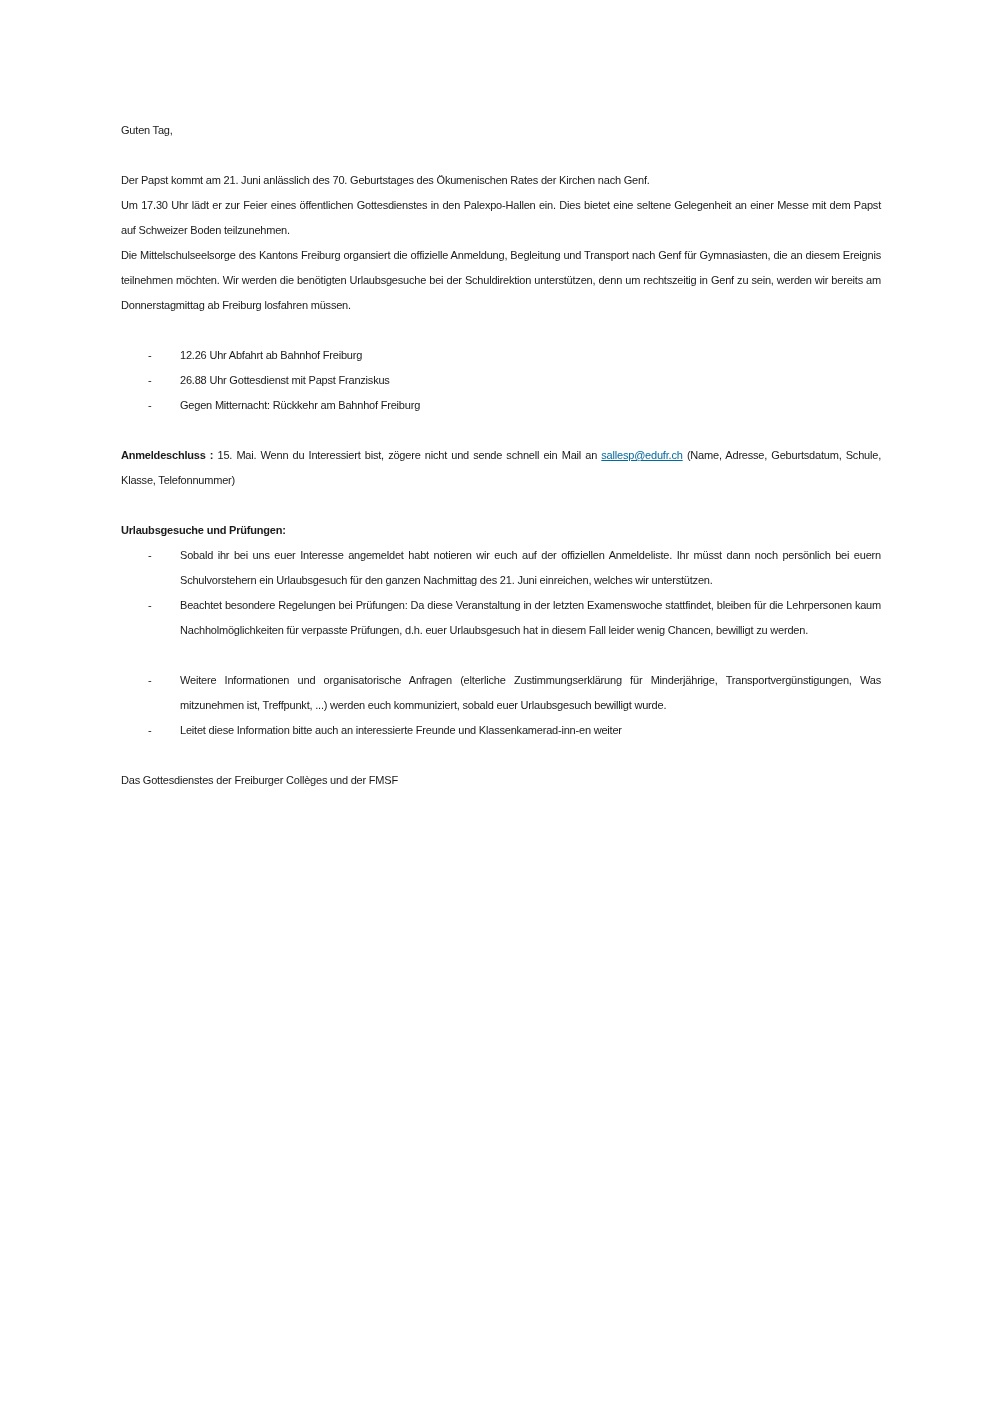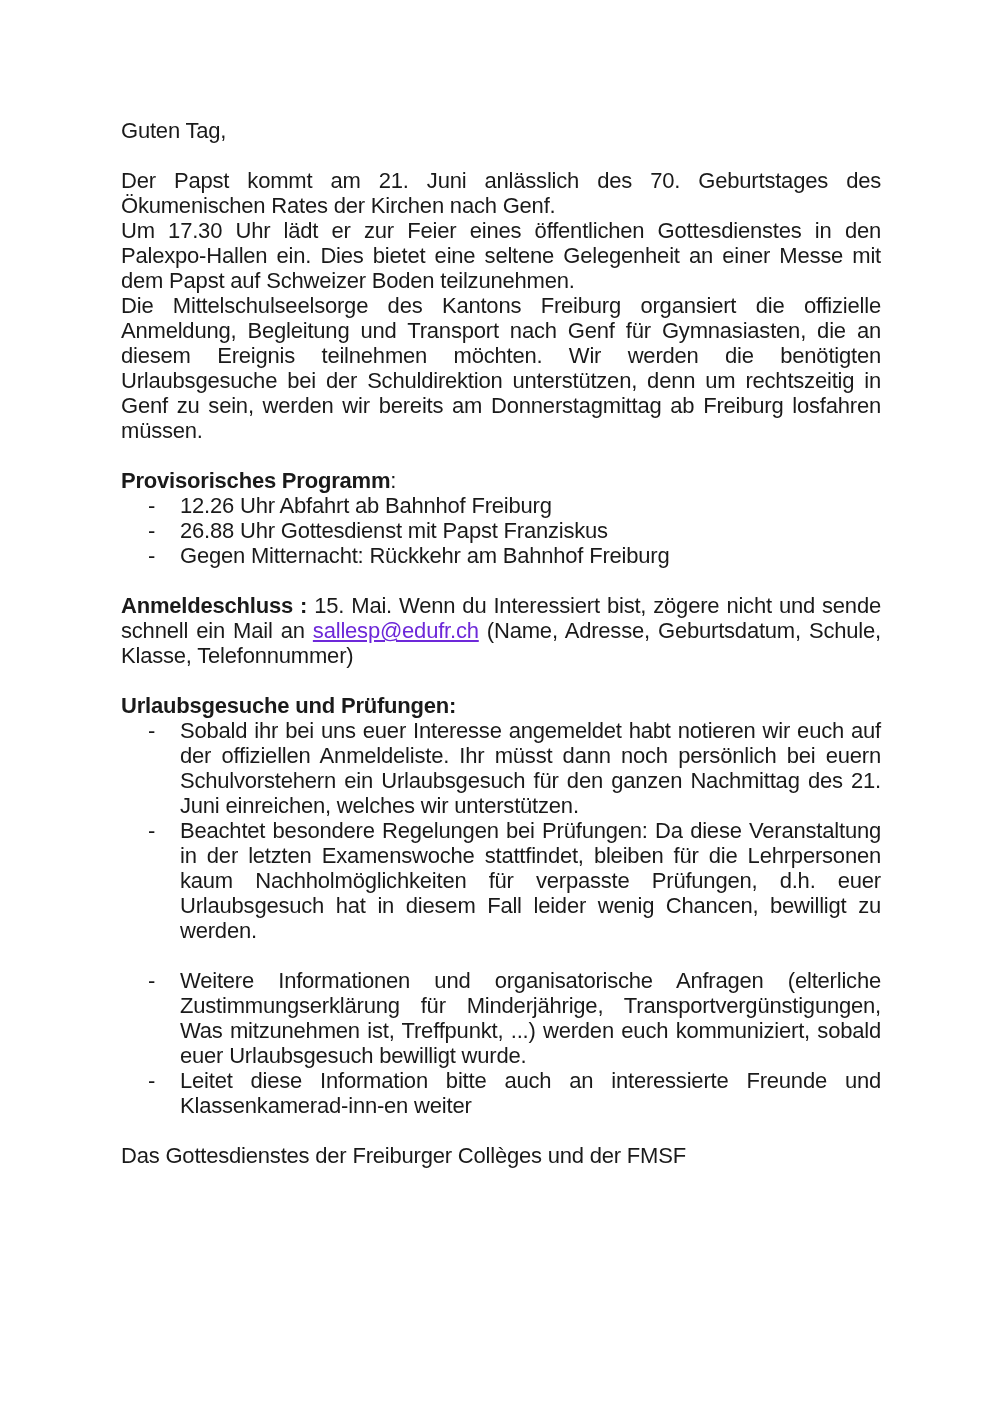--- a/index.html
+++ b/index.html
@@ -3,53 +3,50 @@
 <meta charset="utf-8">
 <style>
   html, body { margin: 0; padding: 0; background: #ffffff; }
   body { width: 999px; height: 1415px; overflow: hidden; }
   .page {
     box-sizing: border-box;
     width: 999px;
     height: 1415px;
     padding: 118px 118px 40px 121px;
     font-family: "Liberation Sans", "DejaVu Sans", sans-serif;
-    font-size: 22px;
+    font-size: 11px;
     line-height: 25px;
     letter-spacing: -0.2px;
     color: #1a1a1a;
     background: #ffffff;
   }
   .para { margin: 0; text-align: justify; }
   .noj  { text-align: left; }
   .block { margin-top: 25px; }
   .bold { font-weight: 700; }
   .bullet-list { margin: 0; }
   .bullet-item { display: flex; margin-left: 27px; }
   .dash { flex: 0 0 32px; width: 32px; }
   .bullet-text { flex: 1; text-align: justify; margin: 0; }
-  a.email { color: #6d28d9; text-decoration: underline; cursor: pointer; }
+  a.email { color: #0369a1; text-decoration: underline; cursor: pointer; }
 </style>
 </head>
 <body>
 
 <div class="page">
 
   <p class="para noj">Guten Tag,</p>
 
   <div class="block">
     <p class="para">Der Papst kommt am 21. Juni anlässlich des 70. Geburtstages des Ökumenischen Rates der Kirchen nach Genf.</p>
     <p class="para">Um 17.30 Uhr lädt er zur Feier eines öffentlichen Gottesdienstes in den Palexpo-Hallen ein. Dies bietet eine seltene Gelegenheit an einer Messe mit dem Papst auf Schweizer Boden teilzunehmen.</p>
     <p class="para">Die Mittelschulseelsorge des Kantons Freiburg organsiert die offizielle Anmeldung, Begleitung und Transport nach Genf für Gymnasiasten, die an diesem Ereignis teilnehmen möchten. Wir werden die benötigten Urlaubsgesuche bei der Schuldirektion unterstützen, denn um rechtszeitig in Genf zu sein, werden wir bereits am Donnerstagmittag ab Freiburg losfahren müssen.</p>
   </div>
 
   <div class="block">
-    <p class="para noj">
-      <span class="bold">Provisorisches Programm</span><span>:</span>
-    </p>
     <div class="bullet-list">
       <div class="bullet-item">
         <span class="dash">-</span>
         <span class="bullet-text noj">12.26 Uhr Abfahrt ab Bahnhof Freiburg</span>
       </div>
       <div class="bullet-item">
         <span class="dash">-</span>
         <span class="bullet-text noj">26.88 Uhr Gottesdienst mit Papst Franziskus</span>
       </div>
       <div class="bullet-item">

